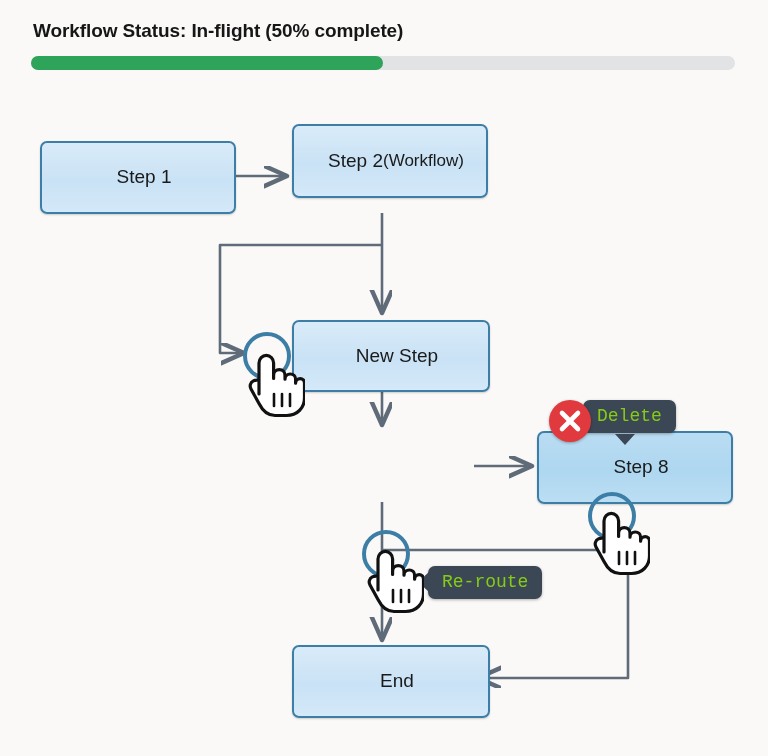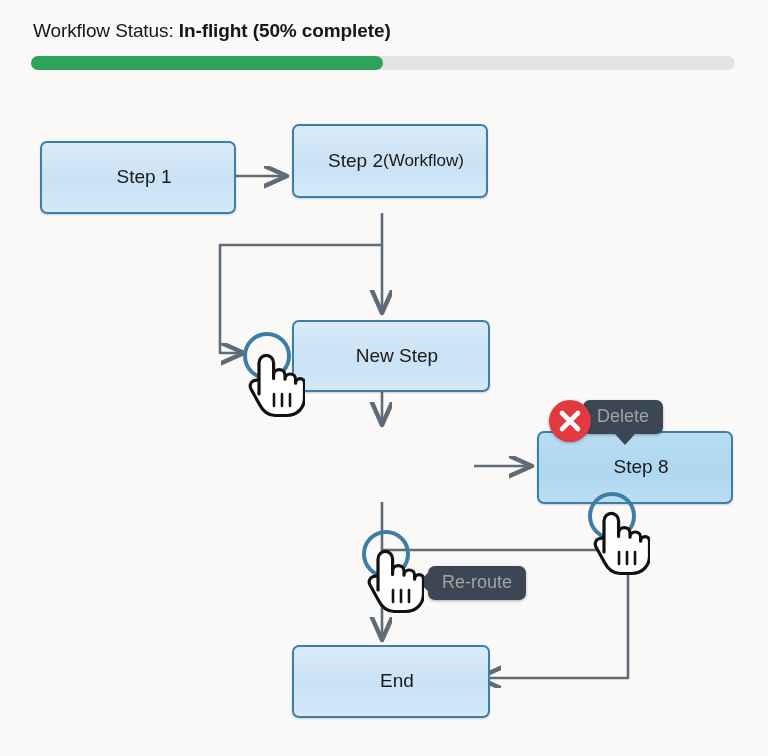--- a/index.html
+++ b/index.html
@@ -10,21 +10,21 @@
     overflow: hidden;
   }
   #root { position: relative; width: 768px; height: 756px; }
 
   
   .status-line {
     position: absolute; left: 33px; top: 20px;
     font-size: 19px; color: #161616; white-space: nowrap;
     letter-spacing: -0.1px;
   }
-  .status-line .lbl { font-weight: normal; }
+  .status-line .lbl { font-weight: bold; }
   .status-line .val { font-weight: bold; }
 
   .pbar-track {
     position: absolute; left: 31px; top: 56px;
     width: 704px; height: 14px;
     background: #e2e3e5; border-radius: 7px;
   }
   .pbar-fill {
     position: absolute; left: 0; top: 0; height: 14px;
     background: #2ea35a; border-radius: 7px;
@@ -57,26 +57,27 @@
     background: transparent;
   }
 
   
   .cursor { position: absolute; width: 62px; height: 72px; }
 
   
   .tip {
     position: absolute;
     background: #3b4754;
-    color: #a3a3a3;
+    color: #84cc16;
     border-radius: 7px;
     font-size: 18px;
     padding: 6px 14px 7px 14px;
     white-space: nowrap;
     box-shadow: 0 1px 3px rgba(0,0,0,0.3);
+    font-family: Liberation Mono, monospace;
   }
   .tip-arrow-down {
     position: absolute; width: 0; height: 0;
     border-left: 10px solid transparent;
     border-right: 10px solid transparent;
     border-top: 11px solid #3b4754;
   }
   .tip-arrow-left {
     position: absolute; width: 0; height: 0;
     border-top: 10px solid transparent;

